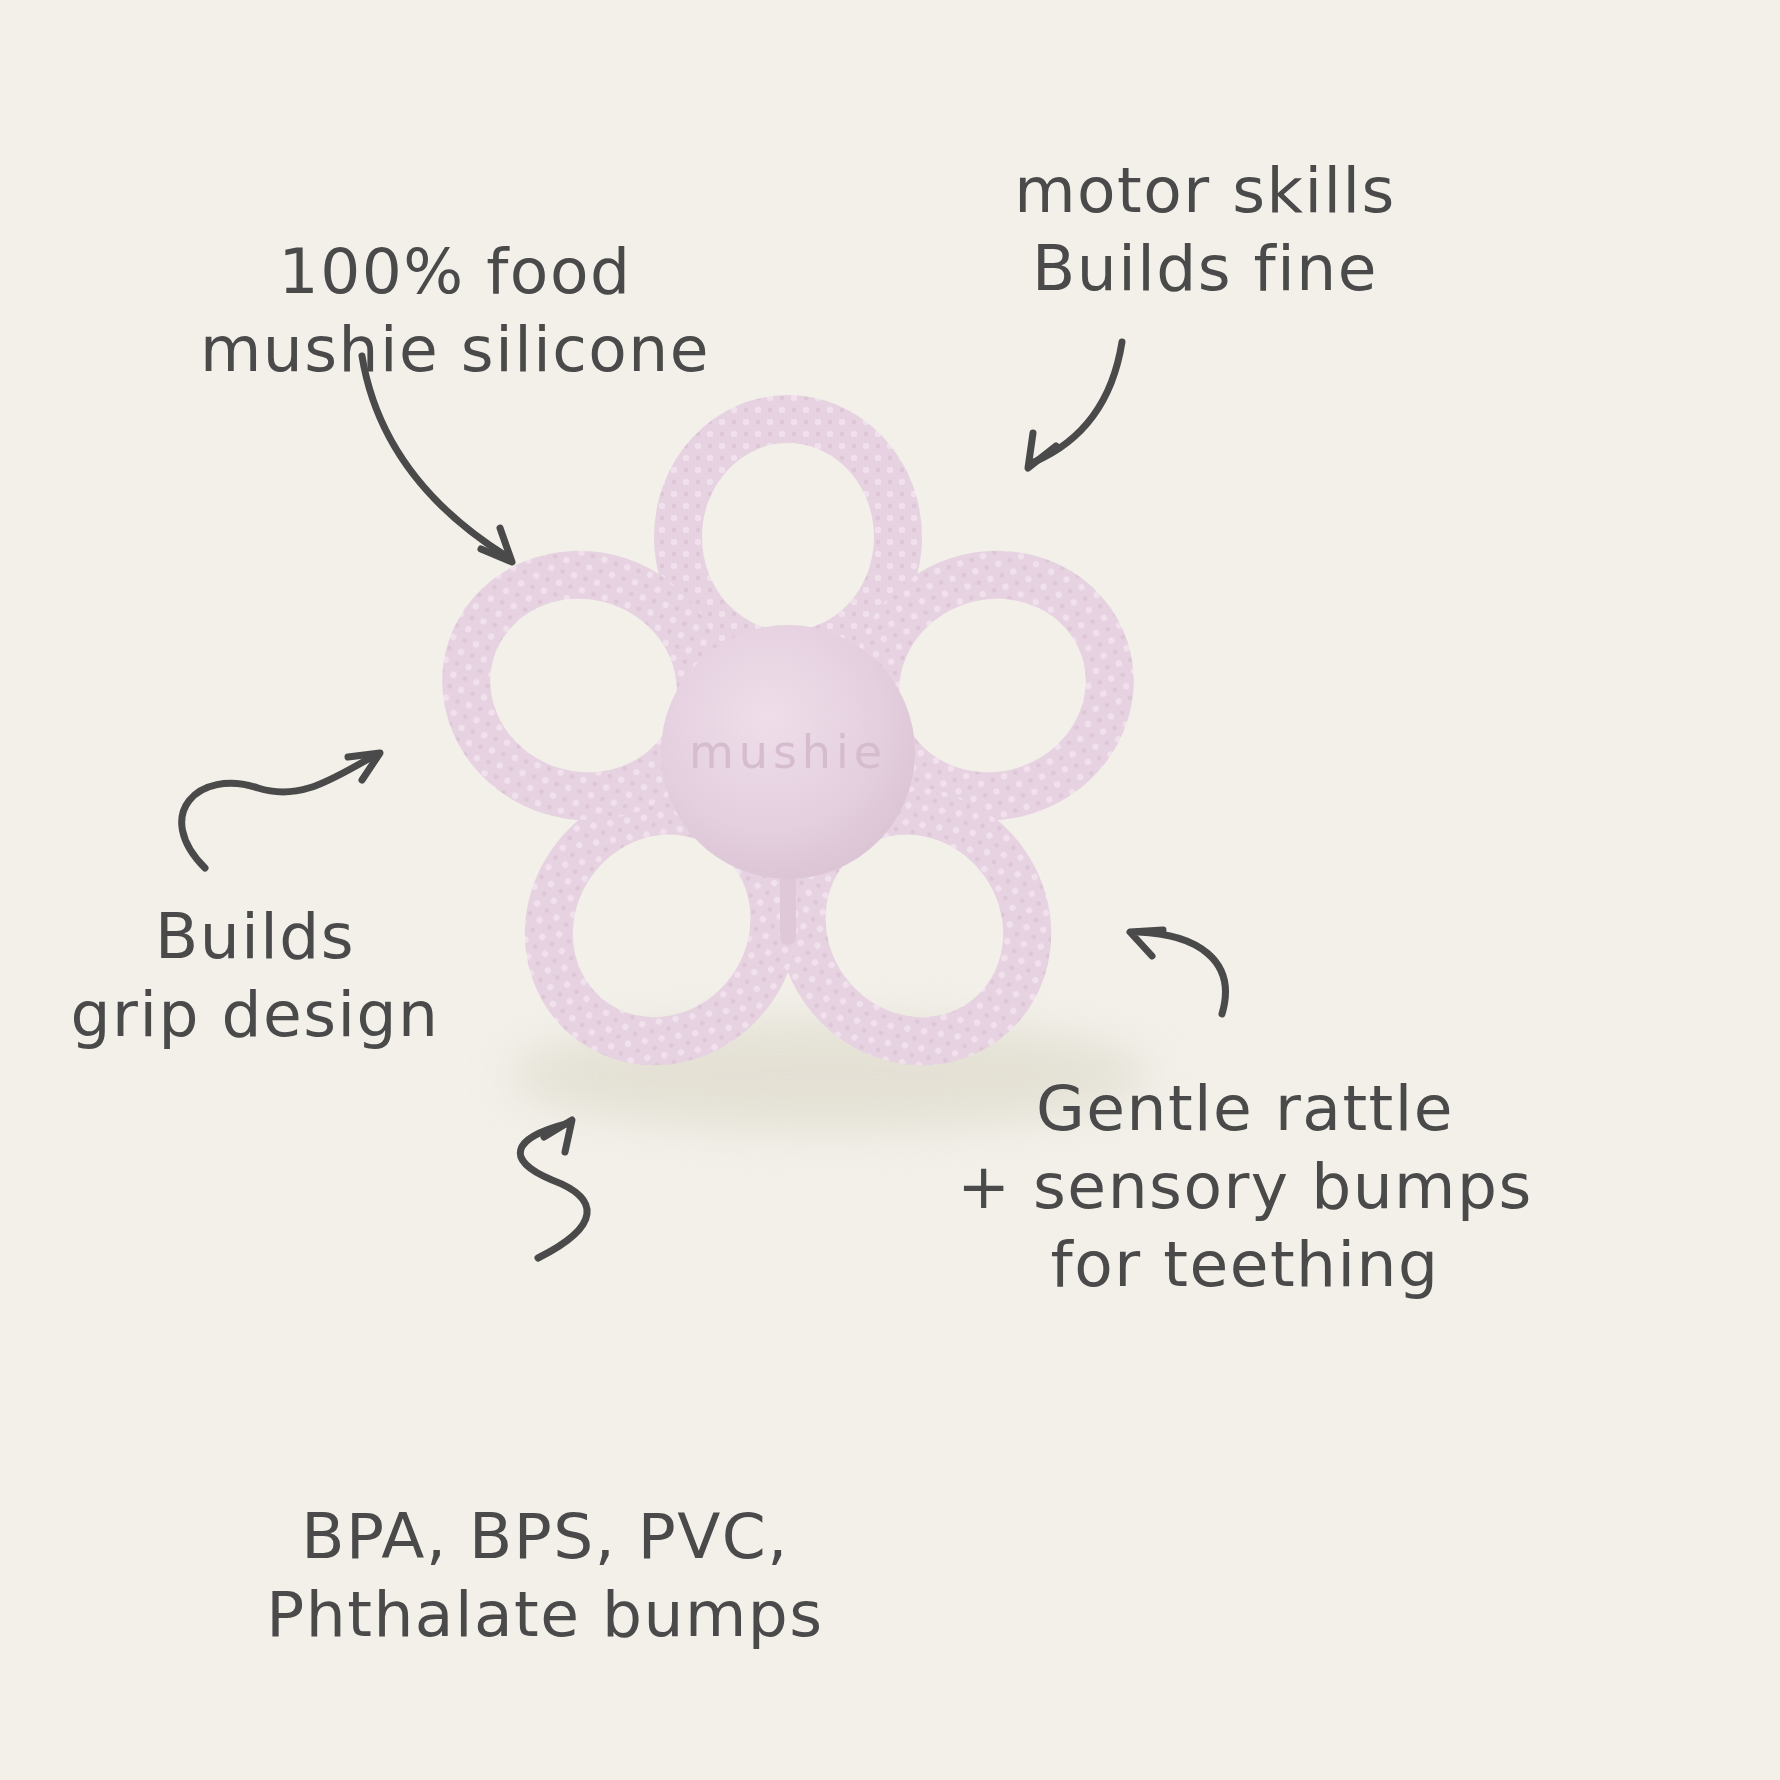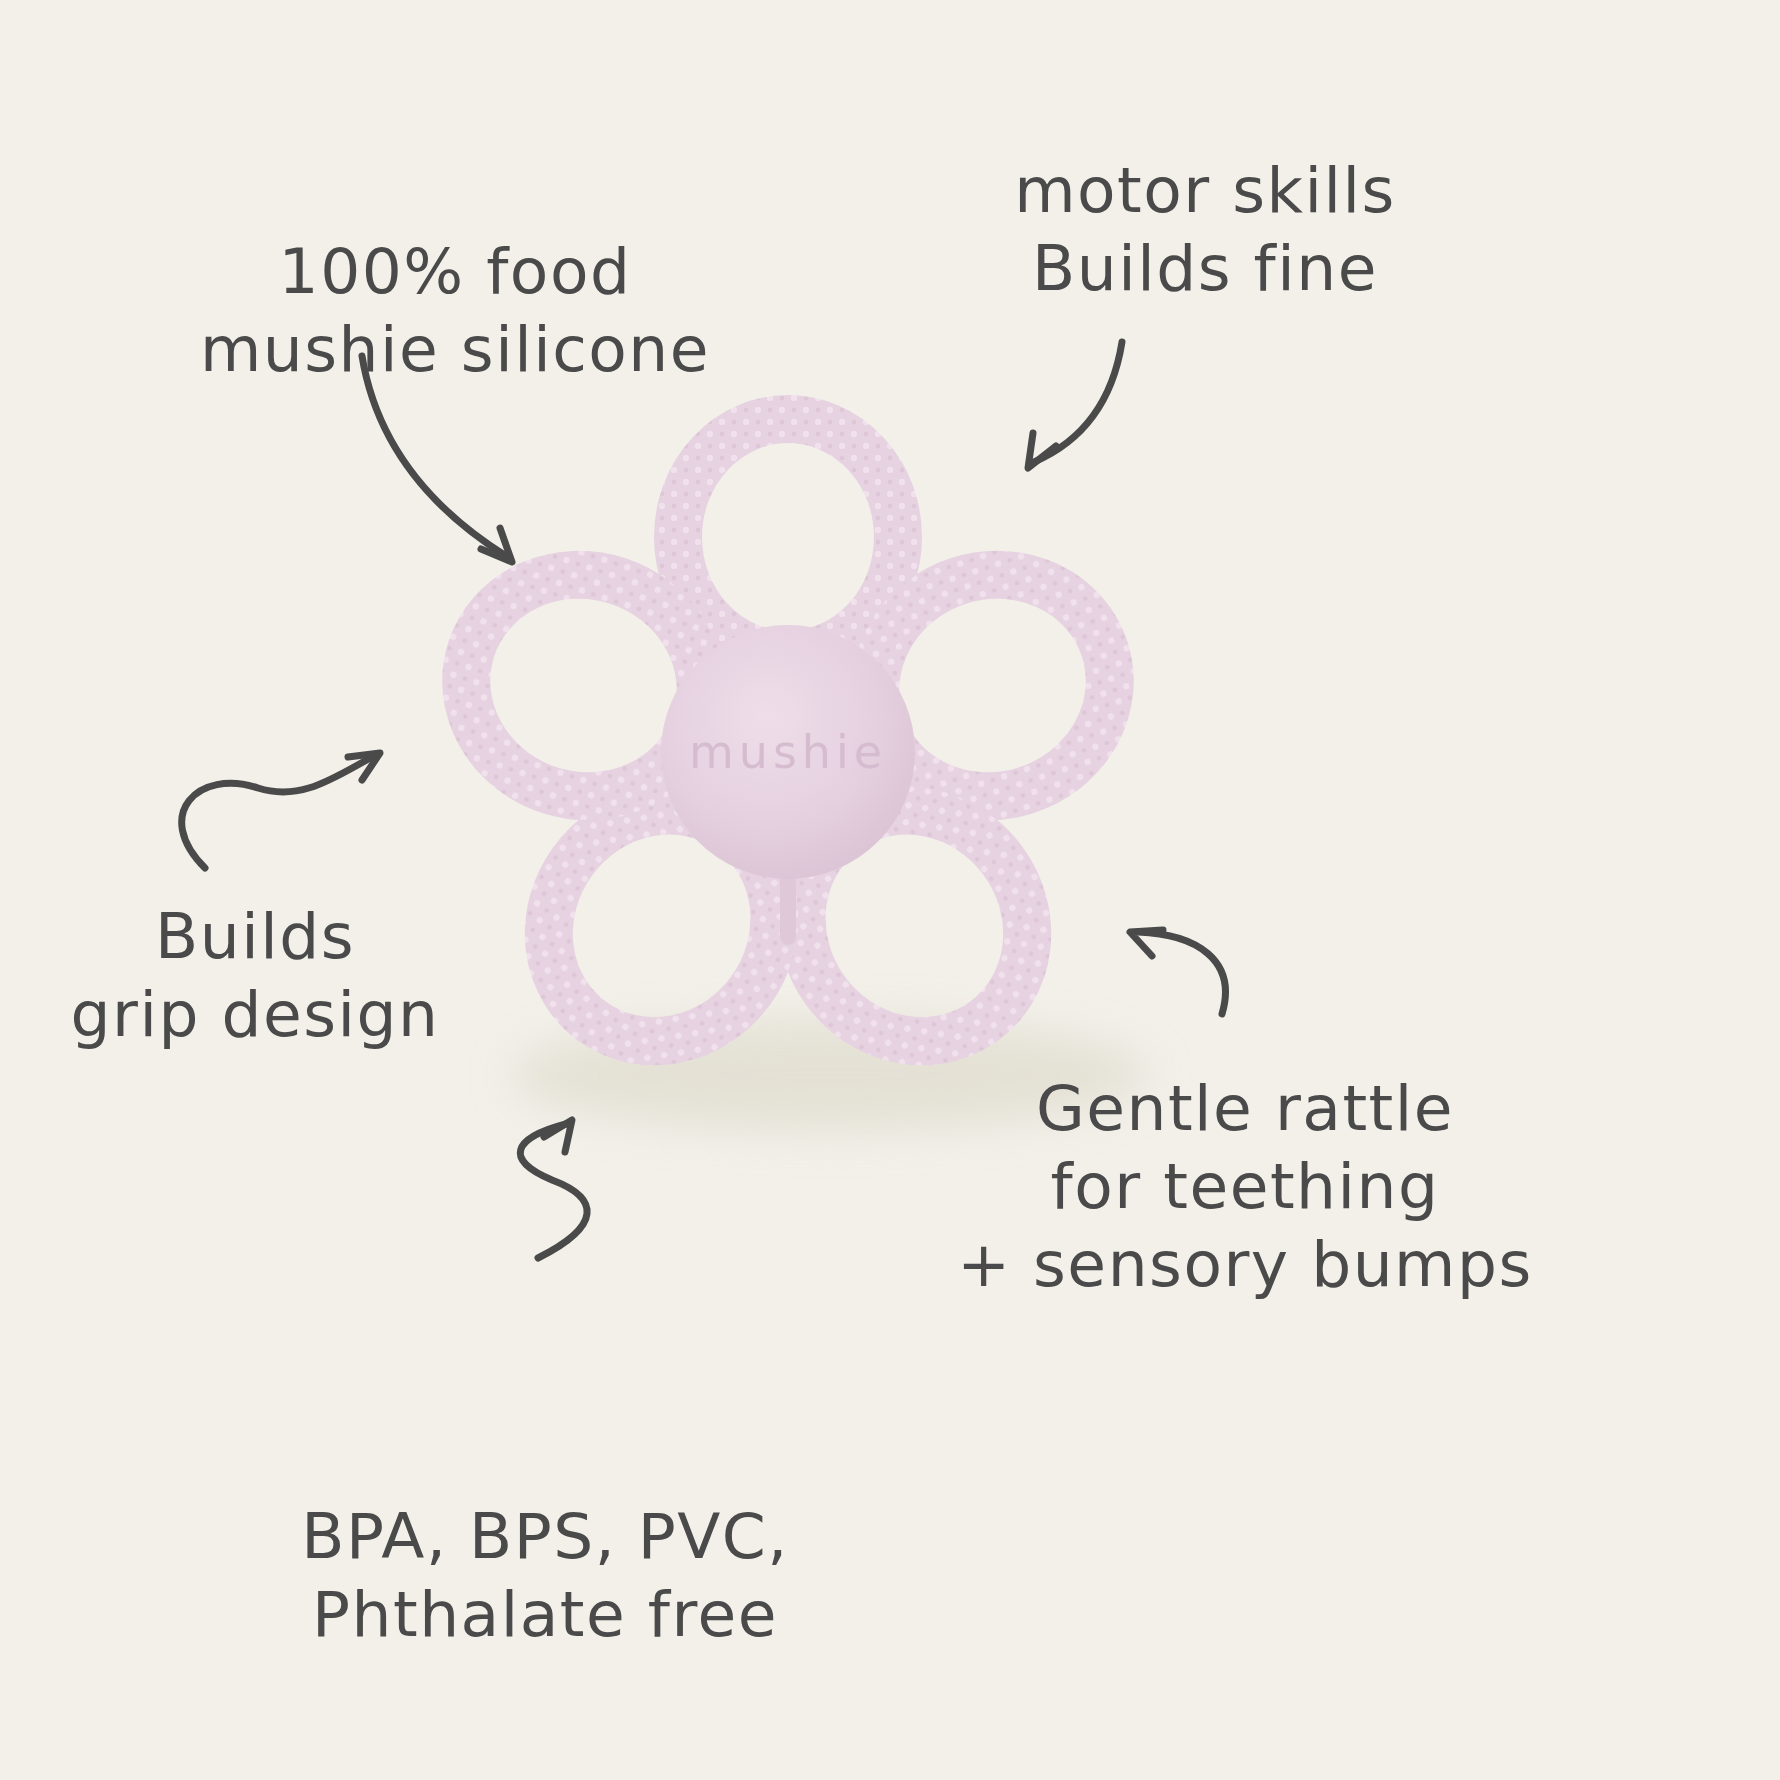--- a/index.html
+++ b/index.html
@@ -116,22 +116,22 @@
     <div>Builds fine</div>
   </div>
 
   <div class="note note-grip">
     <div>Builds</div>
     <div>grip design</div>
   </div>
 
   <div class="note note-bpa">
     <div>BPA, BPS, PVC,</div>
-    <div>Phthalate free</div>
+    <div>Phthalate bumps</div>
   </div>
 
   <div class="note note-rattle">
     <div>Gentle rattle</div>
+    <div>+ sensory bumps</div>
     <div>for teething</div>
-    <div>+ sensory bumps</div>
   </div>
 
 </div>
 
 </body></html>

